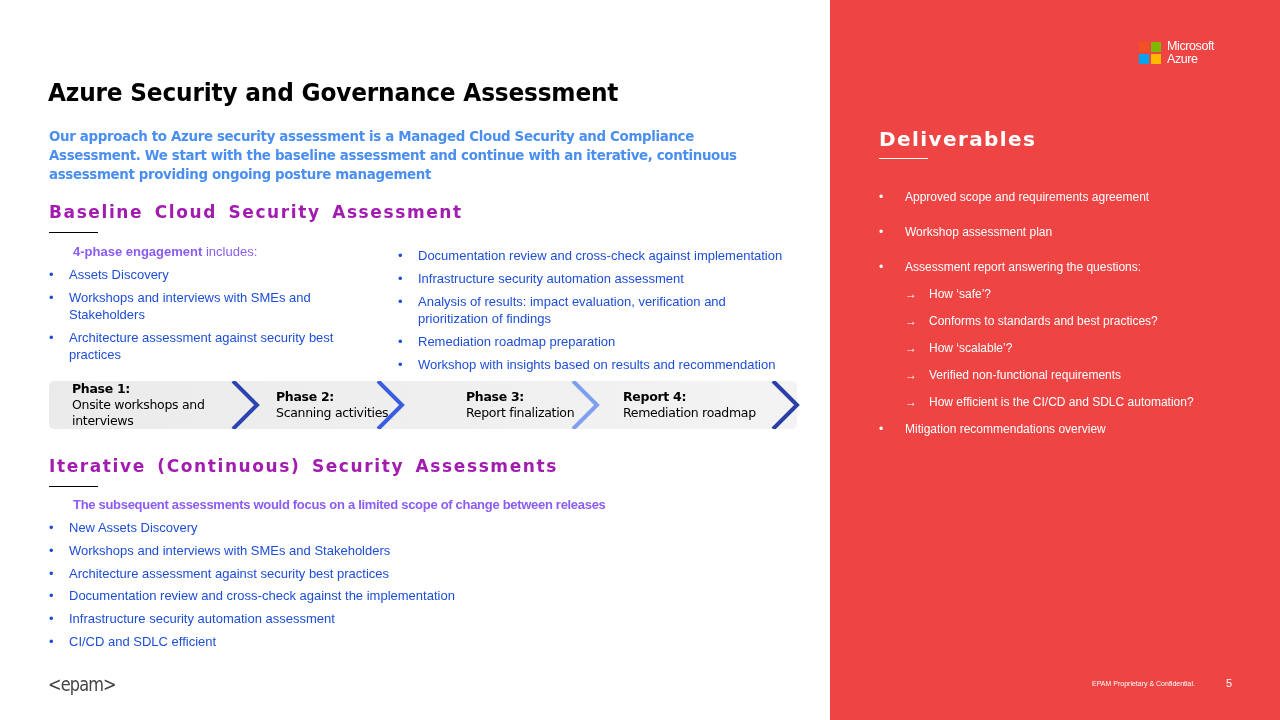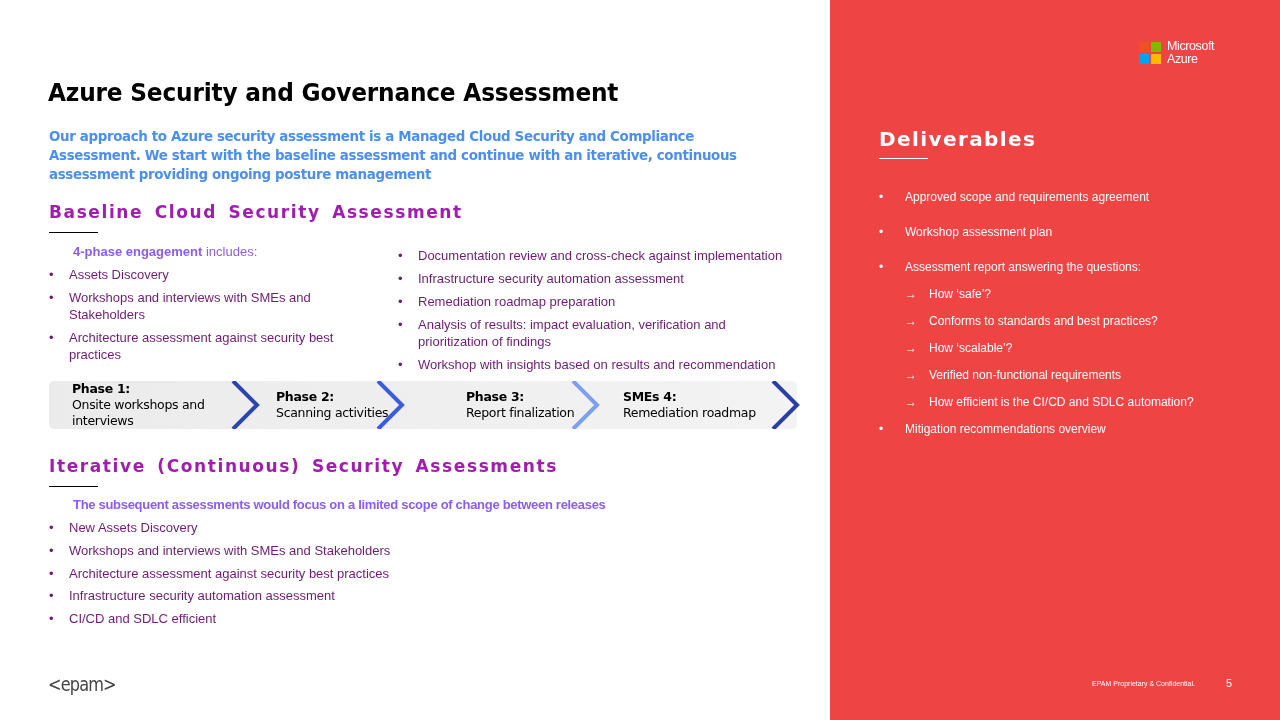--- a/index.html
+++ b/index.html
@@ -11,21 +11,21 @@
 
   .title { position: absolute; left: 48px; top: 78px; font-size: 25px; font-weight: bold; letter-spacing: -0.2px; color: #000; font-family: "DejaVu Sans", sans-serif; transform: scaleX(0.93); transform-origin: left; white-space: nowrap; }
   .intro { position: absolute; left: 49px; top: 127px; width: 740px; font-size: 13.4px; font-weight: bold; color: #4a8ff0; line-height: 19px; font-family: "DejaVu Sans", sans-serif; letter-spacing: -0.35px; }
 
   .section-h { position: absolute; left: 49px; font-size: 17px; font-weight: bold; letter-spacing: 1.6px; word-spacing: 4px; color: #a21caf; font-family: "DejaVu Sans", sans-serif; white-space: nowrap; }
   .rule { position: absolute; left: 49px; width: 49px; height: 1px; background: #000; }
 
   .lead { position: absolute; left: 49px; font-size: 13px; color: #8b5cf6; white-space: nowrap; margin-left: 24px; }
   .lead b { font-weight: bold; }
 
-  ul.blist { position: absolute; list-style: none; font-size: 13px; line-height: 17px; color: #701a75; }
+  ul.blist { position: absolute; list-style: none; font-size: 13px; line-height: 17px; color: #1d4ed8; }
   ul.blist li { position: relative; padding-left: 20px; }
   ul.blist li::before { content: "•"; position: absolute; left: 0; top: 0; }
 
   .phases { position: absolute; left: 49px; top: 381px; width: 750px; height: 48px; padding-left: 40px; }
   .phase-bg { position: absolute; left: 0; top: 0; width: 748px; height: 48px; border-radius: 5px; background: linear-gradient(to right, #ebebeb, #f3f3f3); }
   .phase-text { position: absolute; top: 0; font-size: 12.5px; line-height: 16px; color: #000; font-family: "DejaVu Sans", sans-serif; letter-spacing: -0.3px; }
   .phase-text .ph-title { font-weight: bold; }
   .chev { position: absolute; top: 0; }
 
   .epam-logo { position: absolute; left: 48px; top: 673px; font-size: 19px; color: #444; font-family: "DejaVu Sans", sans-serif; letter-spacing: -1px; transform: scaleX(0.85); transform-origin: left; }
@@ -63,22 +63,22 @@
 
   <ul class="blist" style="left:49px; top:266px; width:310px;">
     <li style="margin-bottom:6px;">Assets Discovery</li>
     <li style="margin-bottom:6px;">Workshops and interviews with SMEs and Stakeholders</li>
     <li>Architecture assessment against security best practices</li>
   </ul>
 
   <ul class="blist" style="left:398px; top:247px; width:420px;">
     <li style="margin-bottom:6px; white-space:nowrap;">Documentation review and cross-check against implementation</li>
     <li style="margin-bottom:6px;">Infrastructure security automation assessment</li>
+    <li style="margin-bottom:6px; width:360px;">Analysis of results: impact evaluation, verification and prioritization of findings</li>
     <li style="margin-bottom:6px;">Remediation roadmap preparation</li>
-    <li style="margin-bottom:6px; width:360px;">Analysis of results: impact evaluation, verification and prioritization of findings</li>
     <li>Workshop with insights based on results and recommendation</li>
   </ul>
 
   <div class="phases">
     <div class="phase-bg"></div>
 
     <div class="phase-text" style="left:23px; top:0px; width:160px;">
       <div class="ph-title">Phase 1:</div>
       <div>Onsite workshops  and interviews</div>
     </div>
@@ -96,37 +96,38 @@
 
     <div class="phase-text" style="left:377px; top:8px; width:150px;margin-left:40px;">
       <div class="ph-title">Phase 3:</div>
       <div>Report finalization</div>
     </div>
     <svg class="chev" style="left:520px;" width="32" height="48">
       <polyline id="chev2" points="4,0 28,24 4,48" fill="none" stroke-width="4" stroke="#7fa0ee"></polyline>
     </svg>
 
     <div class="phase-text" style="left:574px; top:8px; width:150px;">
-      <div class="ph-title">SMEs 4:</div>
+      <div class="ph-title">Report 4:</div>
       <div>Remediation roadmap</div>
     </div>
     <svg class="chev" style="left:720px;" width="32" height="48">
       <polyline id="chev3" points="4,0 28,24 4,48" fill="none" stroke-width="4" stroke="#2b3fa8"></polyline>
     </svg>
   </div>
 
   <div class="section-h" style="top:456px;">Iterative (Continuous) Security Assessments</div>
   <div class="rule" style="top:486px;"></div>
 
   <div class="lead" style="top:497px; font-weight:bold; letter-spacing:-0.3px;">The subsequent assessments would focus on a  limited scope of change between releases</div>
 
   <ul class="blist" style="left:49px; top:519px; width:600px;">
     <li style="margin-bottom:5.8px;">New Assets Discovery</li>
     <li style="margin-bottom:5.8px;">Workshops and interviews with SMEs and Stakeholders</li>
     <li style="margin-bottom:5.8px;">Architecture assessment against security best practices</li>
+    <li style="margin-bottom:5.8px;">Documentation review and cross-check against the implementation</li>
     <li style="margin-bottom:5.8px;">Infrastructure security automation assessment</li>
     <li>CI/CD and SDLC efficient</li>
   </ul>
 
   <div class="epam-logo">&lt;epam&gt;</div>
 </div>
 
 <div class="right">
   <div class="ms-logo">
     <div class="ms-grid">

